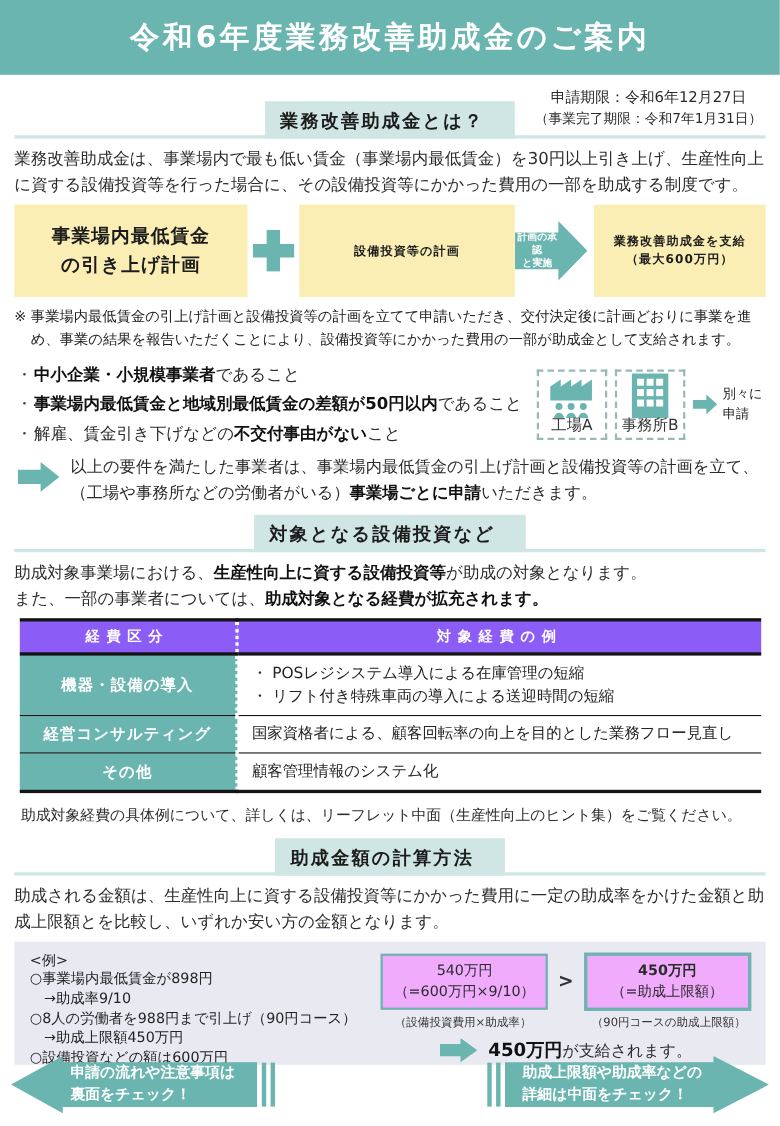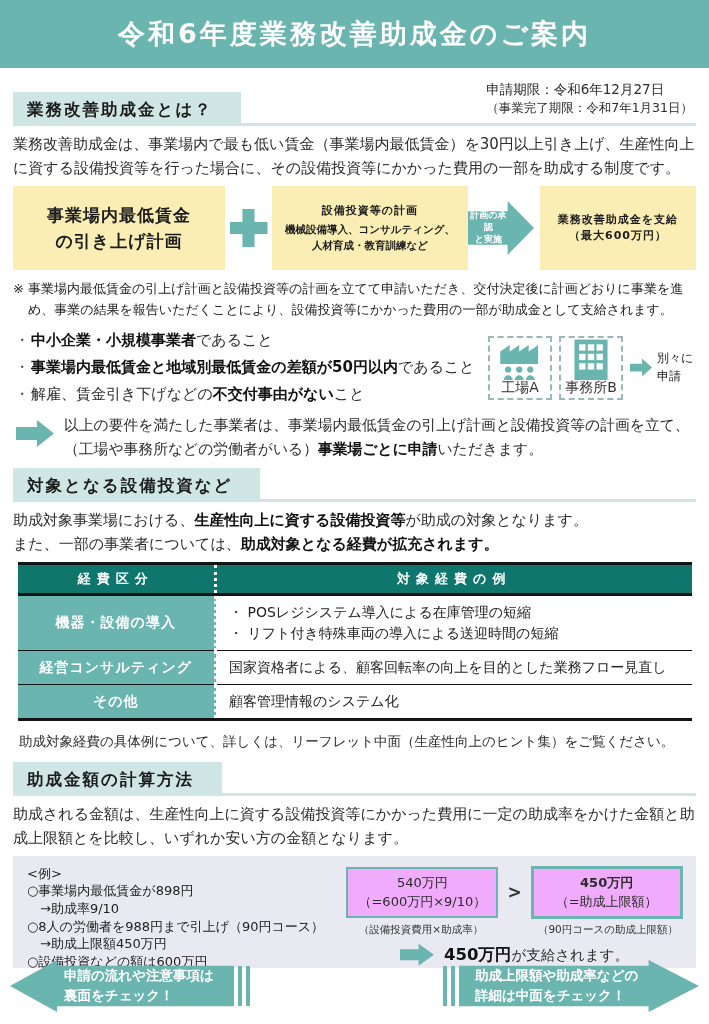--- a/index.html
+++ b/index.html
@@ -9,28 +9,28 @@
     background:#ffffff; overflow:hidden;
     font-family:"DejaVu Sans","Liberation Sans",sans-serif;
     color:#2b2b2b;
   }
   .pre { white-space:pre-line; }
 
   
   .top-band { height:68px; background:#6bb5b0; display:flex; align-items:center; justify-content:center; }
   .top-band .title { color:#ffffff; font-size:27px; font-weight:bold; letter-spacing:3px; }
 
-  .deadline { position:absolute; top:79px; right:16px; line-height:1.5; }
+  .deadline { position:absolute; top:79px; right:16px; text-align:center; line-height:1.5; }
   .deadline .d1 { font-size:13.5px; }
   .deadline .d2 { font-size:12.5px; }
 
   .content { padding:0 13px; }
 
   
-  .sec { position:relative; height:34px; }
+  .sec { position:relative; height:34px;text-align:center; }
   .sec .bar { position:absolute; left:0; right:0; bottom:0; height:3px; background:#cfe6e4; }
   .sec .box { position:relative; display:inline-block; background:#cfe6e4; color:#1c1c1c;
     font-size:16.5px; font-weight:bold; letter-spacing:2px; padding:7px 28px 6px 14px; height:34px; }
   .m-sec1 { margin-top:24px; }
   .m-sec2 { margin-top:4px; }
   .m-sec3 { margin-top:8px; }
   .m-sec4 { margin-top:10px; }
 
   .para { font-size:15px; line-height:1.6; }
   .p1 { margin-top:6px; }
@@ -71,21 +71,21 @@
   .sep-text { font-size:12px; line-height:1.45; color:#222; }
 
   .conclusion { display:flex; margin-top:4px; align-items:flex-start; }
   .conc-arrow { width:38px; height:27px; background:#6bb5b0; flex:none; margin:7px 10px 0 3px;
     clip-path:polygon(0 26%,55% 26%,55% 0,100% 50%,55% 100%,55% 74%,0 74%); }
   .conc-text { font-size:14.8px; line-height:1.6; }
 
   
   .tbl { width:674px; margin:6px auto 0; border-collapse:collapse;
     border-top:3px solid #141414; border-bottom:3px solid #141414; }
-  .tbl th { background:#0f766e; color:#fff; font-size:13px; font-weight:bold; letter-spacing:6px;
+  .tbl th { background:#8b5cf6; color:#fff; font-size:13px; font-weight:bold; letter-spacing:6px;
     padding:5px 1px; border-bottom:3px solid #141414; }
   .tbl th.hc { width:198px; border-right:3px dotted #ffffff; }
   .tbl td { border-bottom:1.5px solid #141414; }
   .tbl tr:last-child td { border-bottom:none; }
   .tbl td.cat { background:#6bb5b0; color:#fff; font-weight:bold; font-size:14px; text-align:center;
     border-right:3px dotted #ffffff; letter-spacing:1px; }
   .tbl td.ex { font-size:14px; line-height:1.5; padding:6px 12px; background:#fff; color:#222; }
 
   .note3 { margin-top:10px; font-size:13.5px; line-height:1.5; padding-left:6px; }
 
@@ -148,21 +148,20 @@
     <p class="para p1">業務改善助成金は、事業場内で最も低い賃金（事業場内最低賃金）を30円以上引き上げ、生産性向上に資する設備投資等を行った場合に、その設備投資等にかかった費用の一部を助成する制度です。</p>
 
     <div class="flow">
       <div class="fbox fbox1 pre">事業場内最低賃金
 の引き上げ計画</div>
       <div class="plus-wrap">
         <div class="plus"></div>
       </div>
       <div class="fbox fbox2">
         <div class="t">設備投資等の計画</div>
-        <div class="s">機械設備導入、コンサルティング、人材育成・教育訓練など</div>
       </div>
       <div class="flow-arrow-wrap">
         <div class="flow-arrow">
           <span class="pre">計画の承認
 と実施</span>
         </div>
       </div>
       <div class="fbox fbox3 pre">業務改善助成金を支給
 （最大600万円）</div>
     </div>

